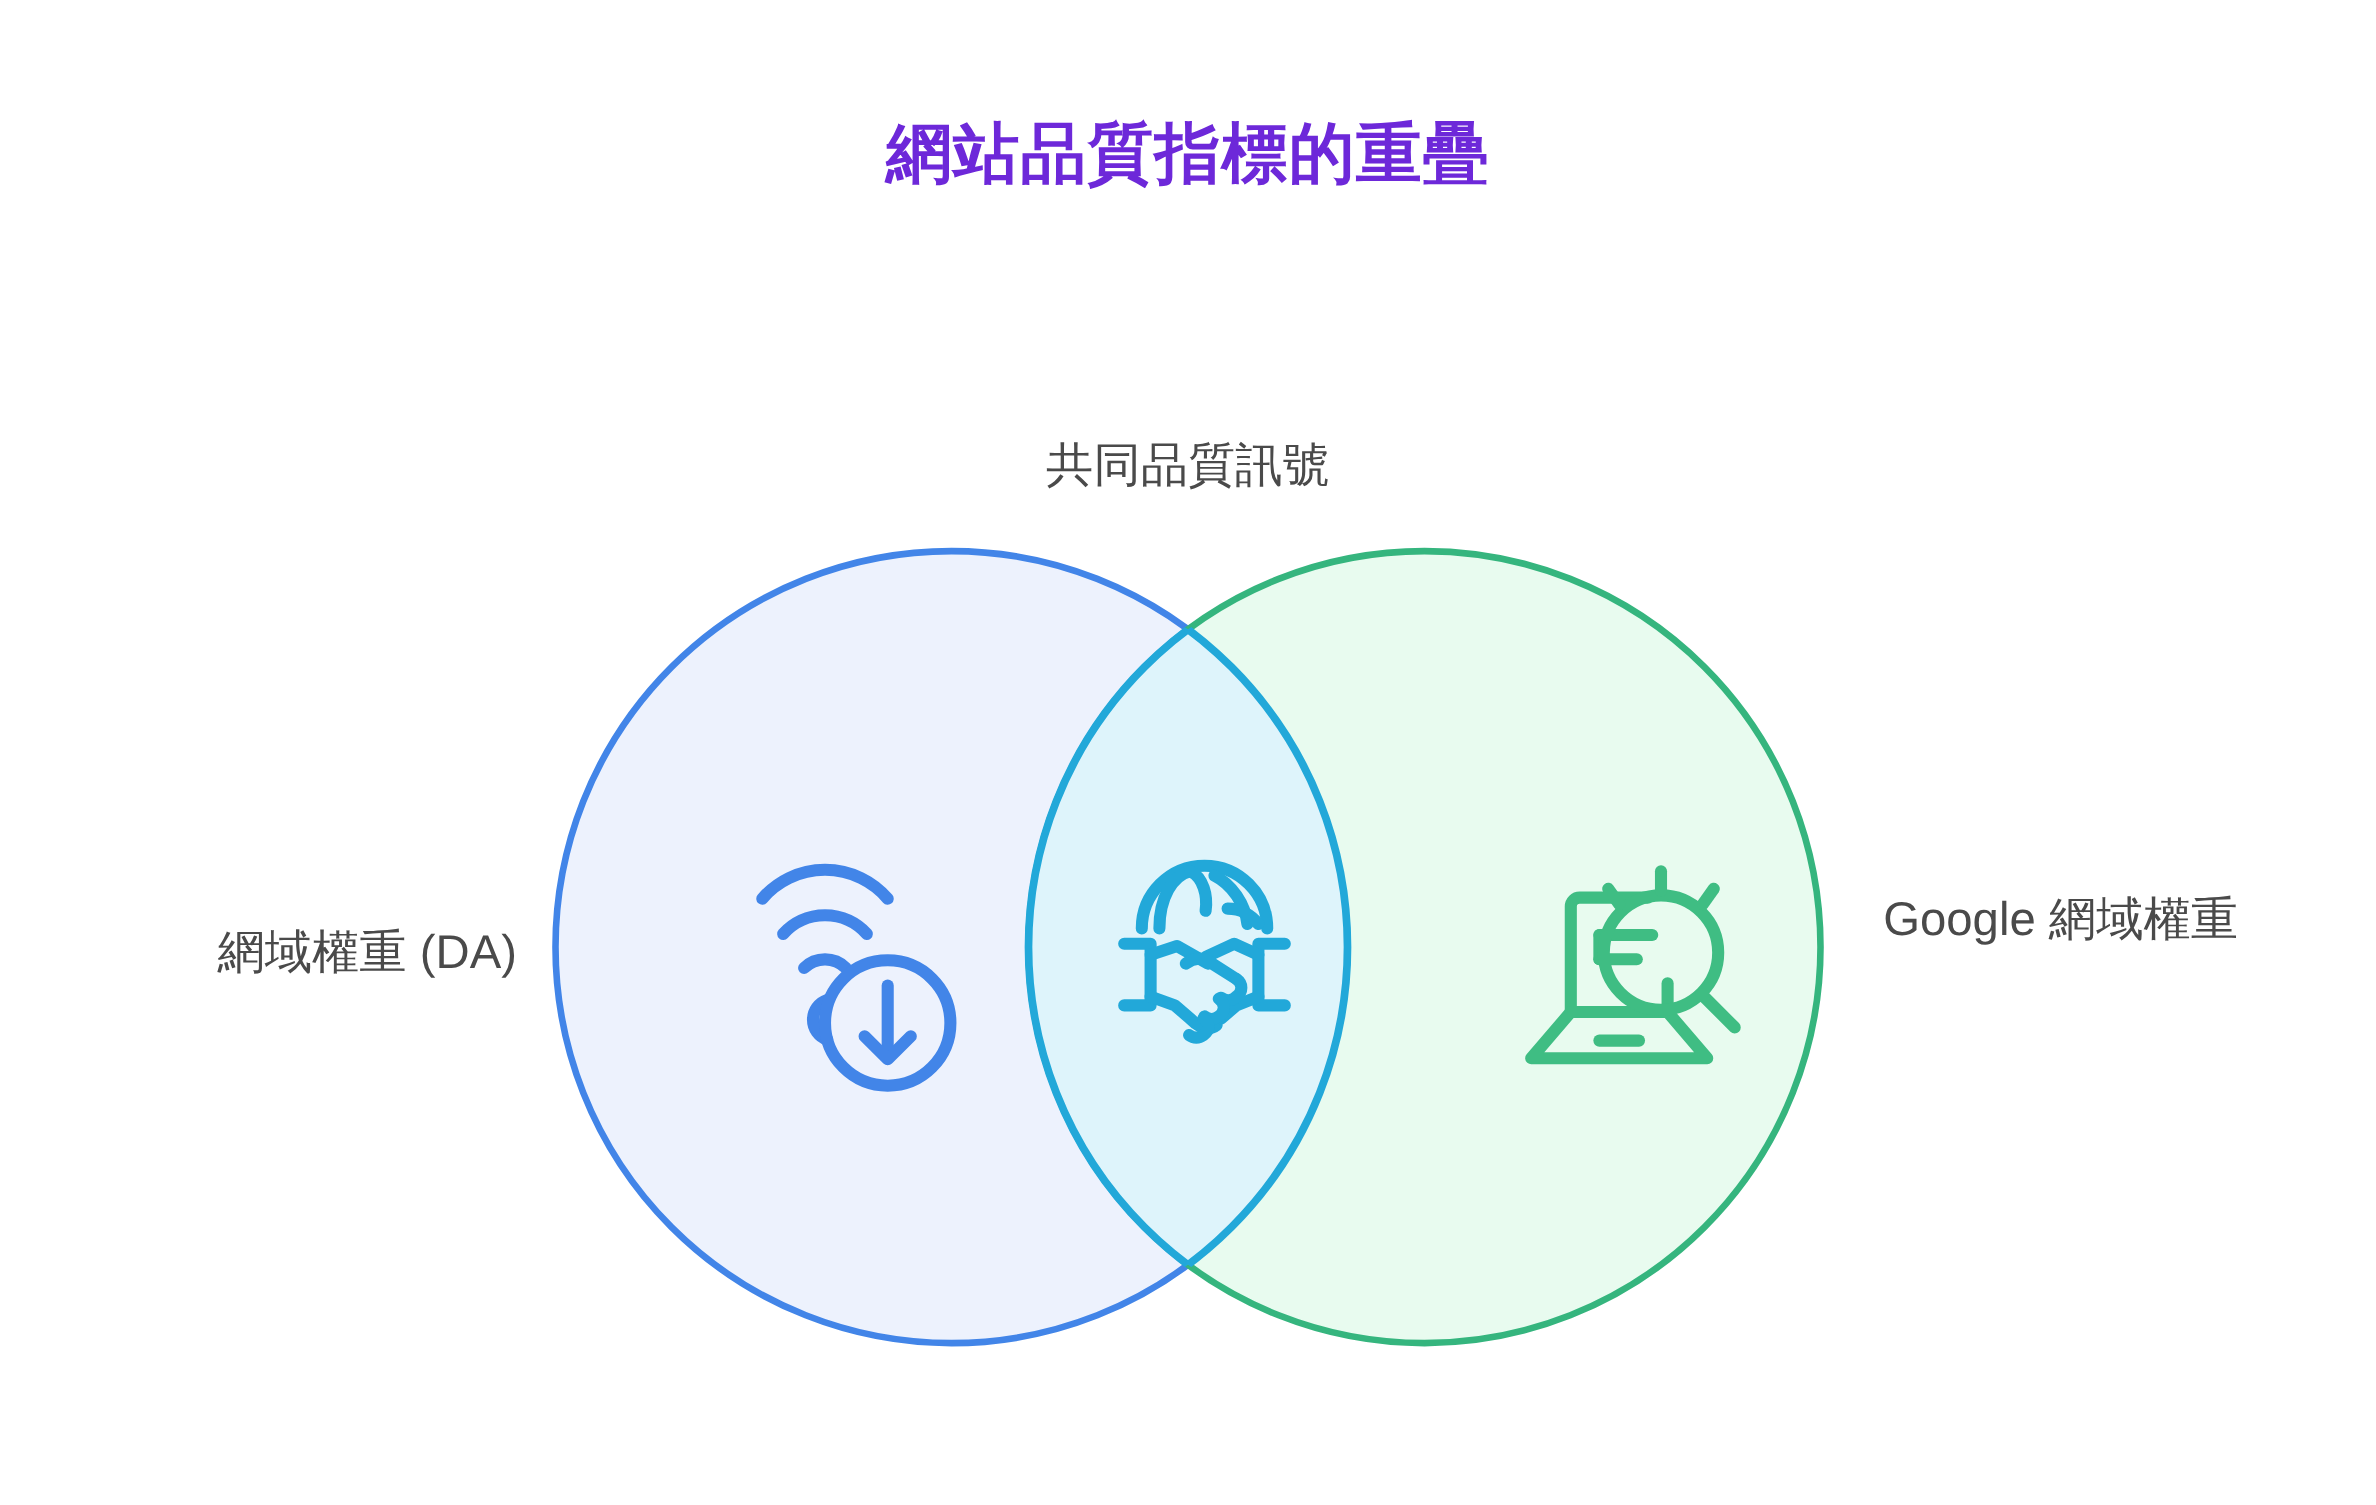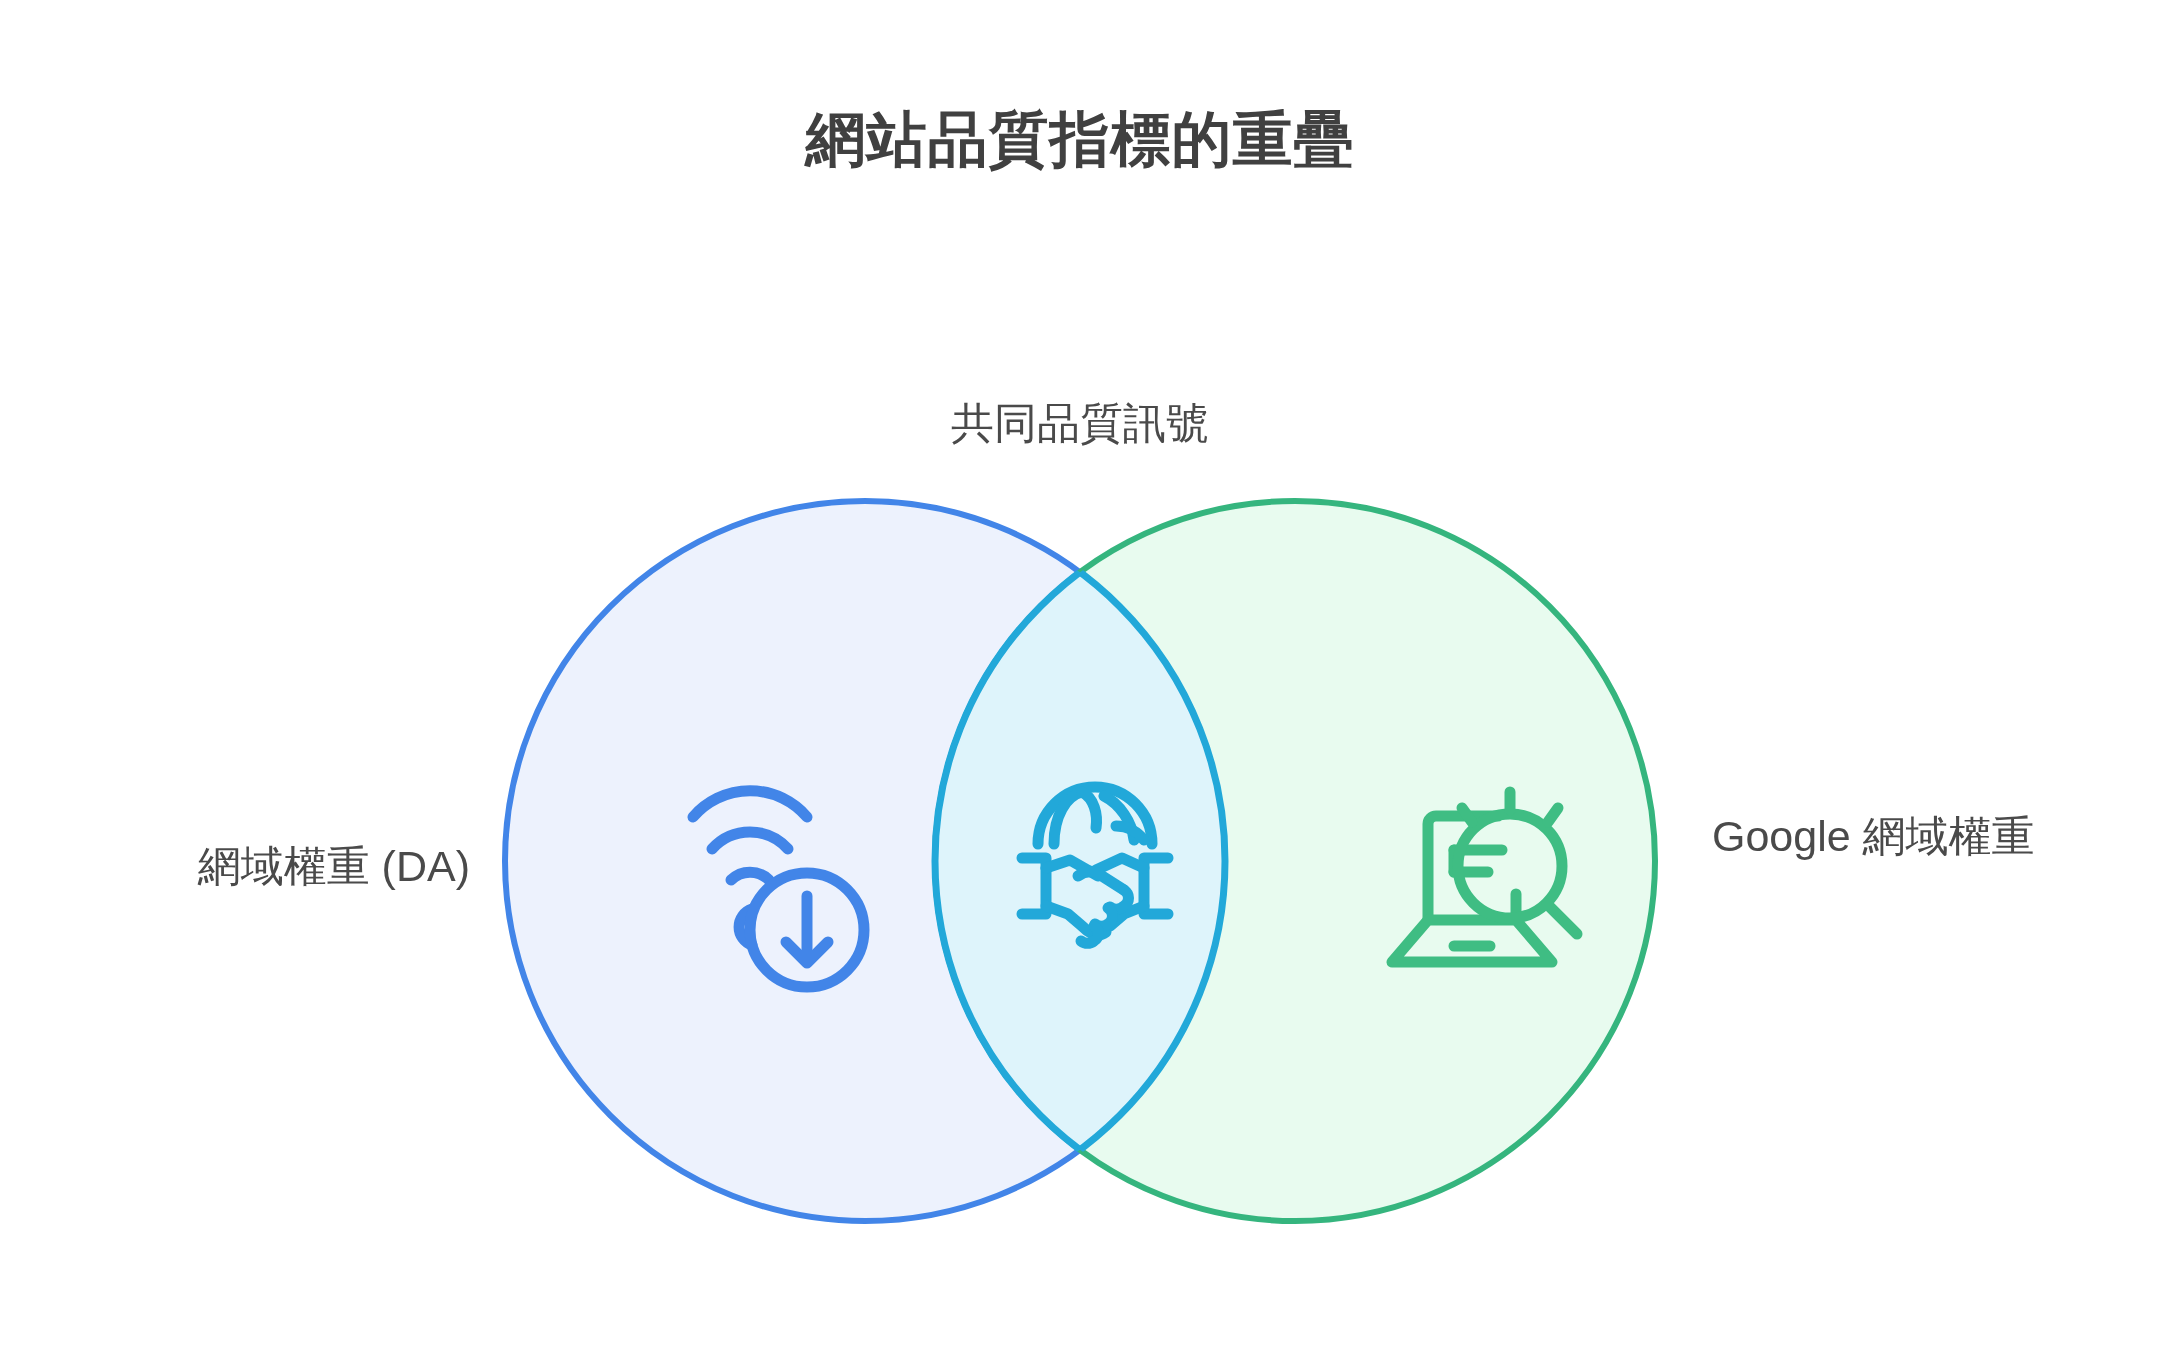--- a/index.html
+++ b/index.html
@@ -27,21 +27,21 @@
 
   
   .chart-title {
     position: absolute;
     left: 0;
     top: 102px;
     width: 2160px;
     text-align: center;
     font-size: 60px;
     font-weight: 700;
-    color: #404040;
+    color: #6d28d9;
     letter-spacing: 1px;
     line-height: 1.25;
     white-space: nowrap;
   }
 
   
   .venn-label {
     position: absolute;
     color: #4a4a4a;
     font-size: 43px;

